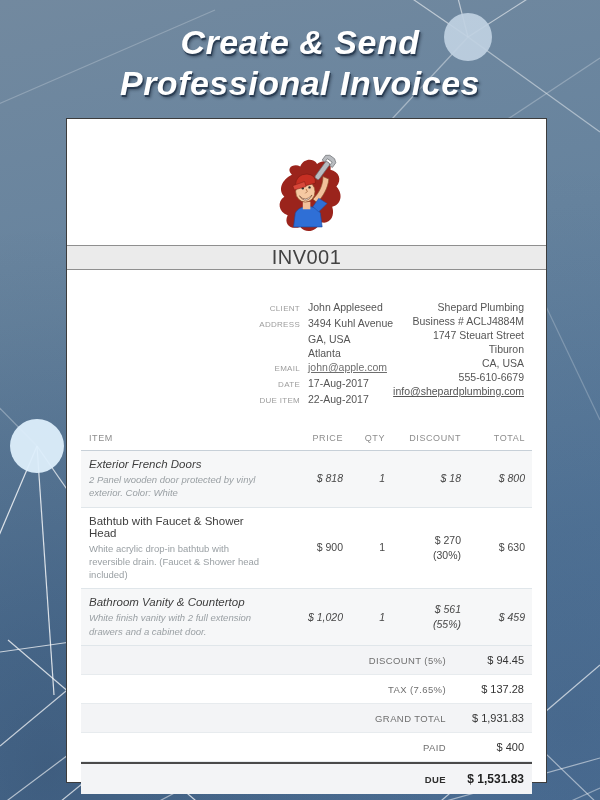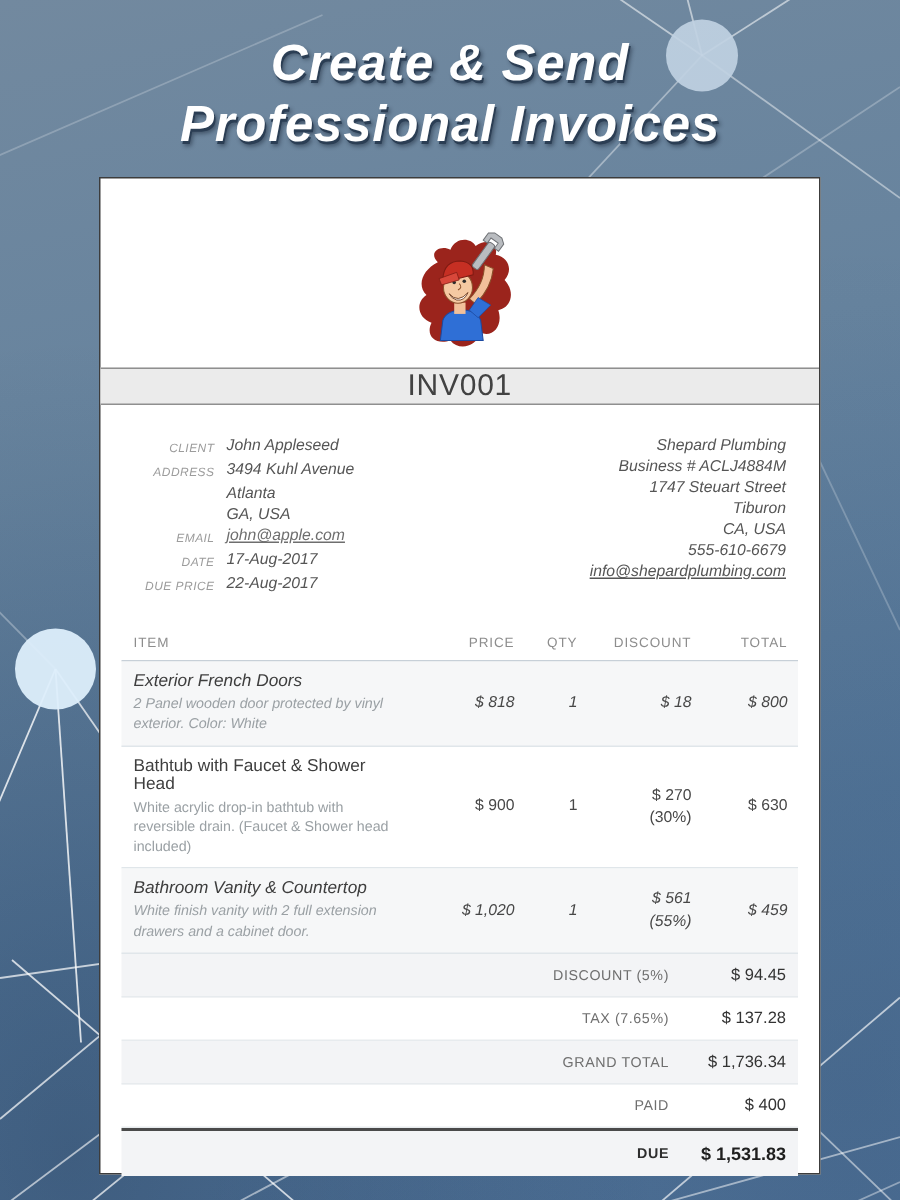--- a/index.html
+++ b/index.html
@@ -36,21 +36,21 @@
   .logo-wrap { margin: 34px auto 8px; width: 84px; height: 84px; }
 
   .inv-banner {
     width: 100%; height: 34px; background: #ebebeb;
     border-top: 1px solid #8f8f8f; border-bottom: 1px solid #8f8f8f;
     display: flex; align-items: center; justify-content: center;
   }
   .inv-banner .inv-no { font-size: 20px; color: #424242; letter-spacing: 0.5px; }
 
   
-  .parties { display: flex; justify-content: space-between; padding: 20px 22px 6px; font-style: italic; }
+  .parties { display: flex; justify-content: flex-end; padding: 30px 22px 6px; }
   .drow { display: flex; line-height: 14px; }
   .dlabel {
     width: 54px; text-align: right; margin-right: 8px;
     font-size: 8px; color: #9c9c9c; letter-spacing: 0.3px; padding-top: 2px;
   }
   .dvalue { font-size: 10.5px; color: #555; }
   .link { color: #6e6e6e; text-decoration: underline; }
   .biz { text-align: right; line-height: 14px; }
   .biz div { font-size: 10.5px; color: #555; }
 
@@ -155,36 +155,36 @@
         <div class="drow">
           <span class="dlabel">CLIENT</span>
           <span class="dvalue">John Appleseed</span>
         </div>
         <div class="drow">
           <span class="dlabel">ADDRESS</span>
           <span class="dvalue">3494 Kuhl Avenue</span>
         </div>
         <div class="drow">
           <span class="dlabel"></span>
+          <span class="dvalue">GA, USA</span>
+        </div>
+        <div class="drow">
+          <span class="dlabel"></span>
           <span class="dvalue">Atlanta</span>
-        </div>
-        <div class="drow">
-          <span class="dlabel"></span>
-          <span class="dvalue">GA, USA</span>
         </div>
         <div class="drow">
           <span class="dlabel">EMAIL</span>
           <span class="dvalue link">john@apple.com</span>
         </div>
         <div class="drow">
           <span class="dlabel">DATE</span>
           <span class="dvalue">17-Aug-2017</span>
         </div>
         <div class="drow">
-          <span class="dlabel">DUE PRICE</span>
+          <span class="dlabel">DUE ITEM</span>
           <span class="dvalue">22-Aug-2017</span>
         </div>
       </div>
       <div class="biz">
         <div>Shepard Plumbing</div>
         <div>Business # ACLJ4884M</div>
         <div>1747 Steuart Street</div>
         <div>Tiburon</div>
         <div>CA, USA</div>
         <div>555-610-6679</div>
@@ -243,21 +243,21 @@
       <div class="totrow striped">
         <span class="tot-label">DISCOUNT (5%)</span>
         <span class="tot-value">$ 94.45</span>
       </div>
       <div class="totrow">
         <span class="tot-label">TAX (7.65%)</span>
         <span class="tot-value">$ 137.28</span>
       </div>
       <div class="totrow striped">
         <span class="tot-label">GRAND TOTAL</span>
-        <span class="tot-value">$ 1,736.34</span>
+        <span class="tot-value">$ 1,931.83</span>
       </div>
       <div class="totrow">
         <span class="tot-label">PAID</span>
         <span class="tot-value">$ 400</span>
       </div>
       <div class="totrow due striped">
         <span class="tot-label">DUE</span>
         <span class="tot-value">$ 1,531.83</span>
       </div>
     </div>

